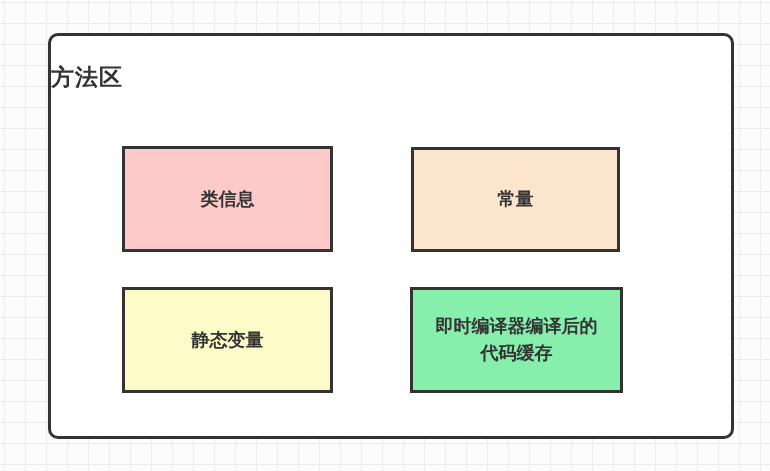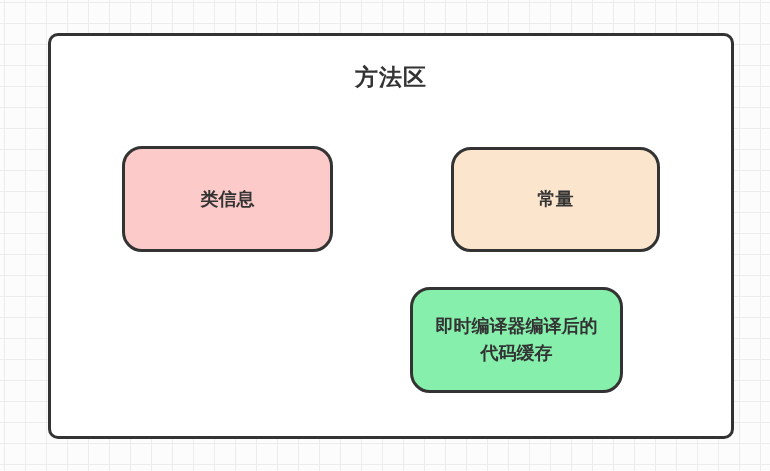--- a/index.html
+++ b/index.html
@@ -23,57 +23,60 @@
     height: 406px;
     background: #ffffff;
     border: 3px solid #333333;
     border-radius: 10px;
   }
   .title {
     position: absolute;
     top: 26px;
     left: 0;
     width: 100%;
-    text-align: center;
+    text-align: left;
     font-size: 23px;
     font-weight: bold;
     color: #333333;
     letter-spacing: 1px;
   }
   .box {
     position: absolute;
     border: 3px solid #333333;
-    border-radius: 20px;
+    border-radius: 0;
     display: flex;
     align-items: center;
     justify-content: center;
     text-align: center;
     font-size: 18px;
     font-weight: bold;
     color: #333333;
     line-height: 1.5;
   }
   .box-class-info   { left: 71px;  top: 110px; width: 211px; height: 106px; }
-  .box-constants    { left: 360px; top: 111px; width: 209px; height: 105px; margin-left: 40px; }
+  .box-constants    { left: 360px; top: 111px; width: 209px; height: 105px; }
   .box-static-vars  { left: 71px;  top: 251px; width: 211px; height: 106px; }
   .box-jit-cache    { left: 359px; top: 251px; width: 213px; height: 106px; padding: 0 18px; }
 </style>
 </head>
 <body>
 
 <div class="container">
 
   <div class="title">方法区</div>
 
   <div class="box box-class-info" style="background-color: rgb(252, 203, 201);">
     <span>类信息</span>
   </div>
 
   <div class="box box-constants" style="background-color: rgb(252, 229, 205);">
     <span>常量</span>
   </div>
 
+  <div class="box box-static-vars" style="background-color: rgb(253, 252, 200);">
+    <span>静态变量</span>
+  </div>
 
   <div class="box box-jit-cache" style="background-color: #86efac;">
     <span>即时编译器编译后的代码缓存</span>
   </div>
 
 </div>
 
 </body></html>

